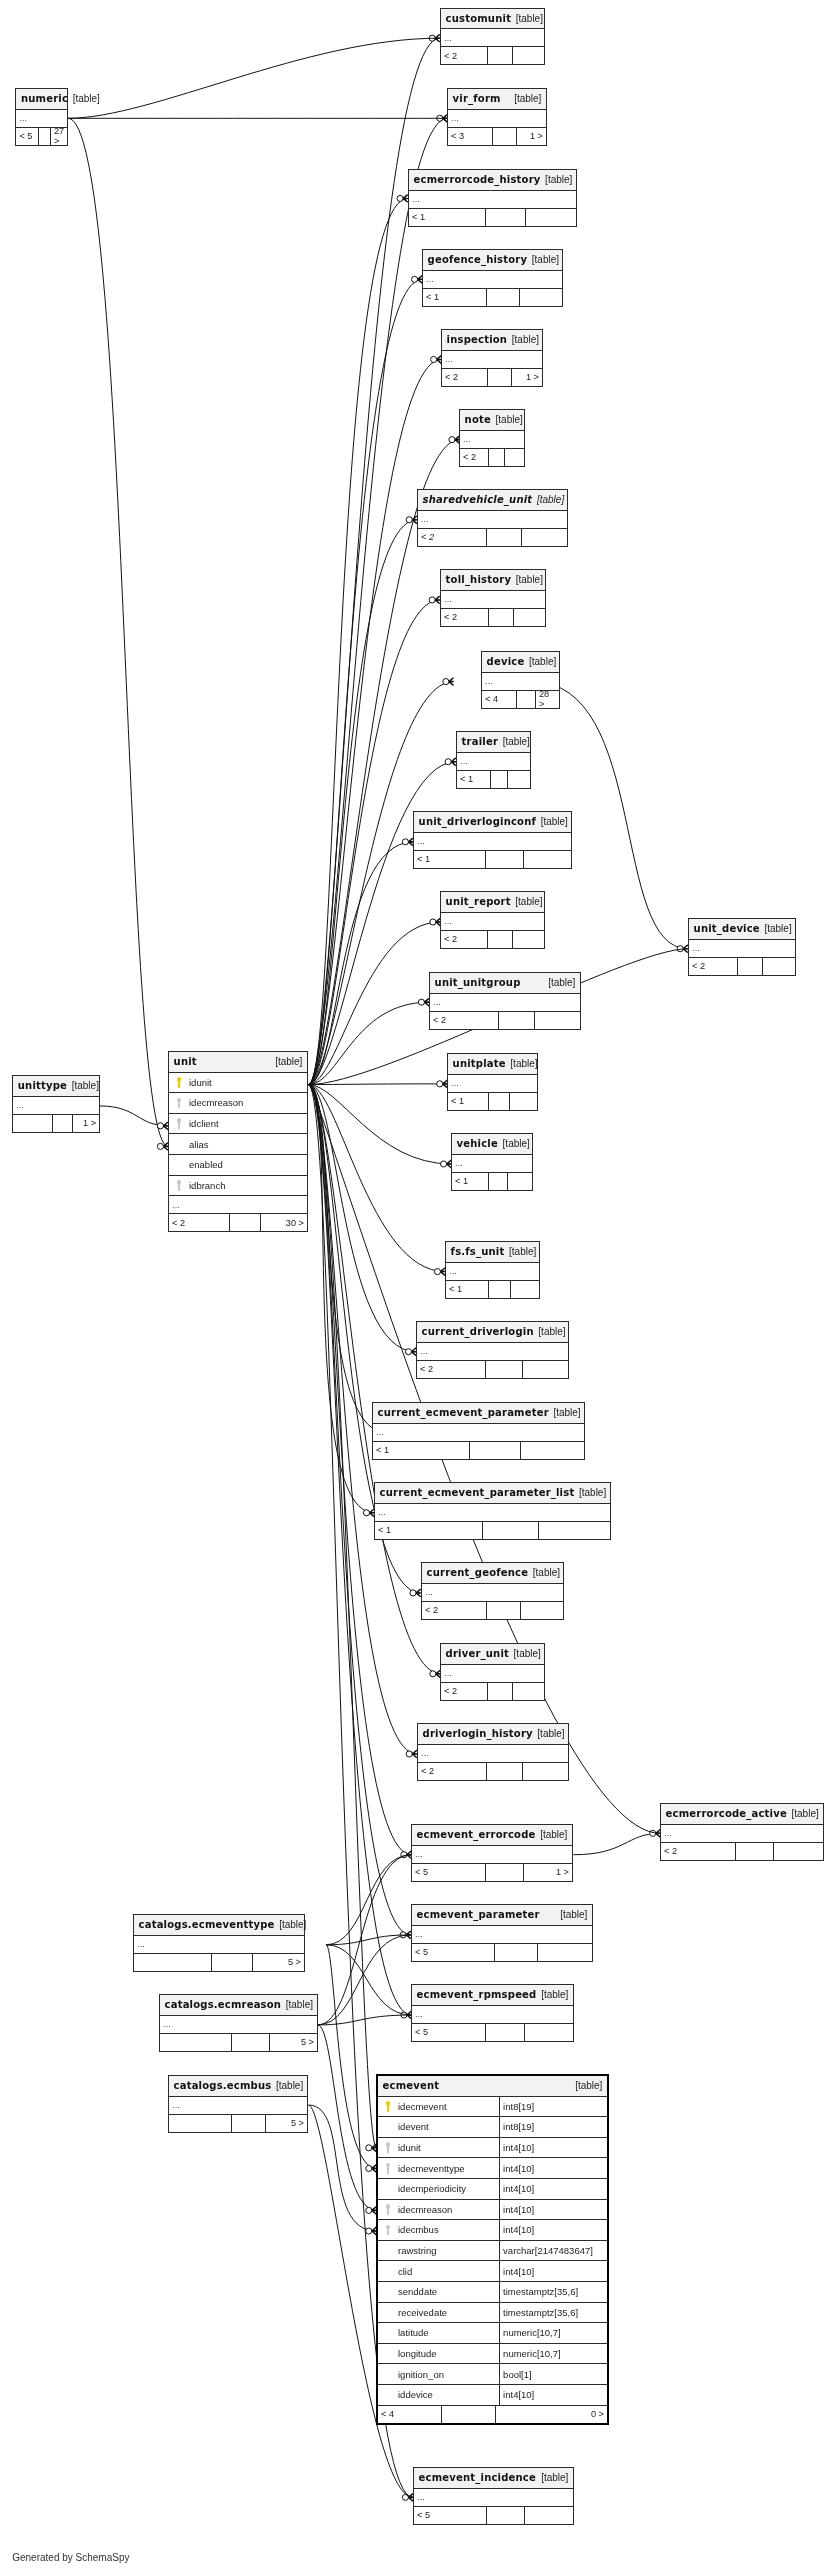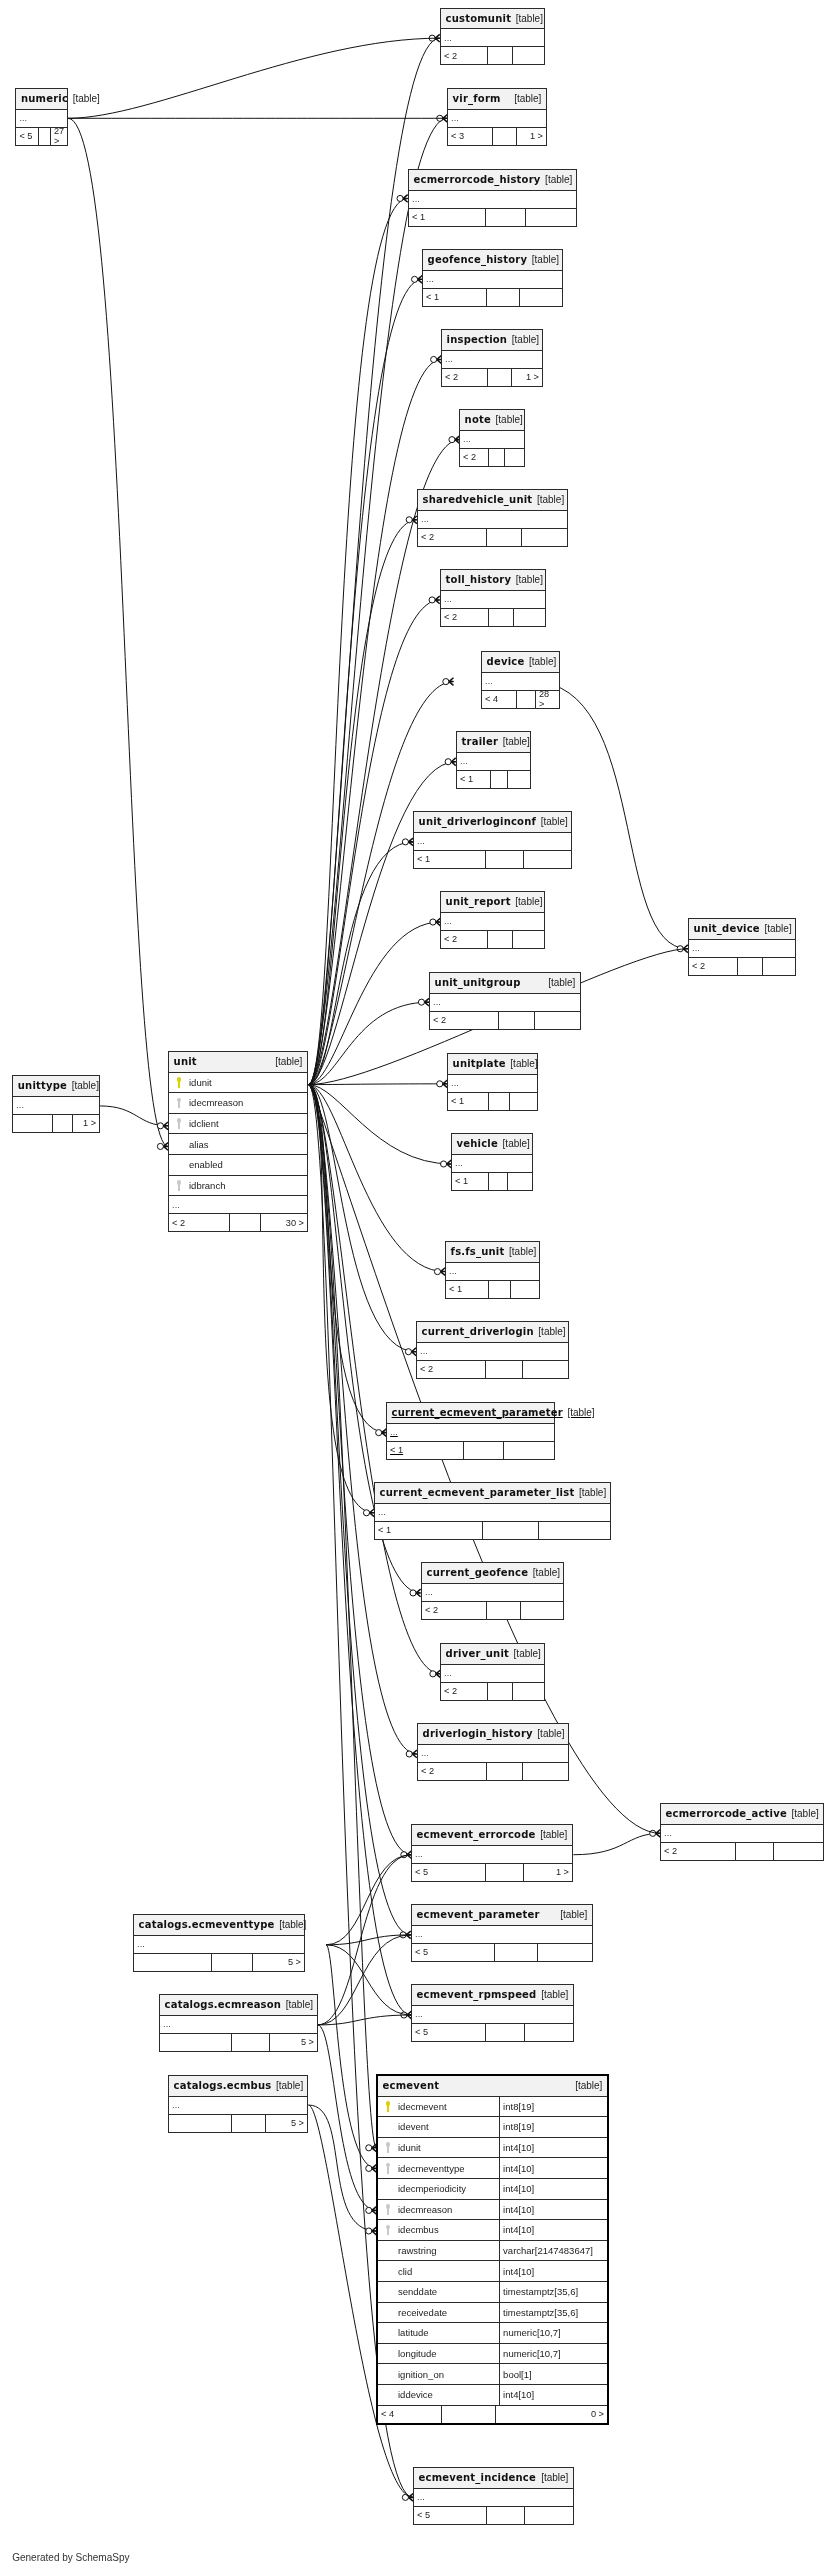--- a/index.html
+++ b/index.html
@@ -227,21 +227,21 @@
     </div>
     <div class="row">
       <span class="ell">...</span>
     </div>
     <div class="ftr">
       <div style="width:46%">&lt; 2</div>
       <div style="width:24%"></div>
       <div style="flex:1"></div>
     </div>
   </div>
-<div class="tbl" style="left:417px;top:489px;width:151px;">
+<div class="tbl" style="left:417px;top:489px;width:151px;font-style:italic;">
     <div class="hdr">
       <span class="nm">sharedvehicle_unit</span>
       <span class="kind">[table]</span>
     </div>
     <div class="row">
       <span class="ell">...</span>
     </div>
     <div class="ftr">
       <div style="width:46%">&lt; 2</div>
       <div style="width:24%"></div>
@@ -381,21 +381,21 @@
     </div>
     <div class="row">
       <span class="ell">...</span>
     </div>
     <div class="ftr">
       <div style="width:46%">&lt; 2</div>
       <div style="width:24%"></div>
       <div style="flex:1"></div>
     </div>
   </div>
-<div class="tbl" style="left:386px;top:1402px;width:169px;text-decoration:underline;">
+<div class="tbl" style="left:372px;top:1402px;width:213px;">
     <div class="hdr">
       <span class="nm">current_ecmevent_parameter</span>
       <span class="kind">[table]</span>
     </div>
     <div class="row">
       <span class="ell">...</span>
     </div>
     <div class="ftr">
       <div style="width:46%">&lt; 1</div>
       <div style="width:24%"></div>

